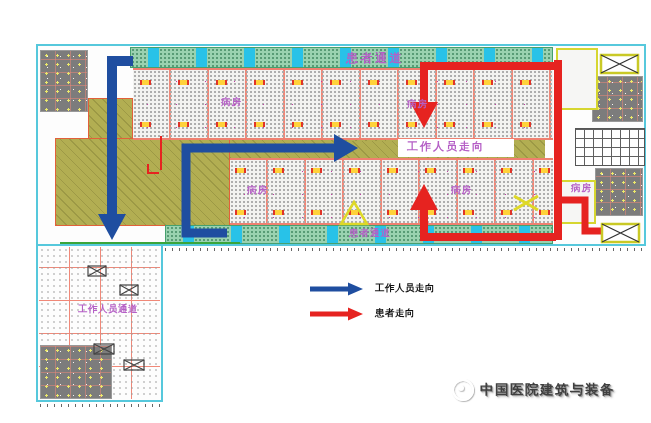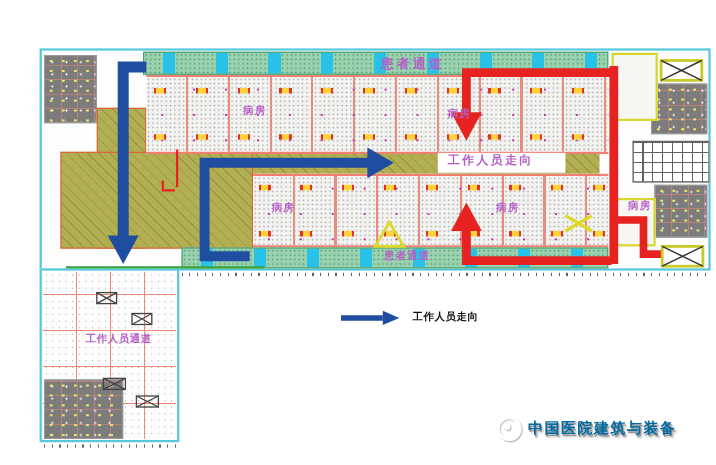--- a/index.html
+++ b/index.html
@@ -72,21 +72,21 @@
   
   .legend{position:absolute;left:308px;top:276px;width:190px;text-align:center;}
   .legend-row{display:flex;align-items:center;height:25px;}
   .legend-row .txt{font-size:9.5px;font-weight:600;color:#111;margin-left:9px;letter-spacing:.5px;}
   
   .watermark{position:absolute;left:452px;top:379px;display:flex;align-items:center;gap:6px;}
   .wm-logo{width:18px;height:18px;border:2px solid #fff;border-radius:50%;position:relative;
     box-shadow:1px 1px 1px rgba(120,120,120,.55), inset 1px 1px 1px rgba(120,120,120,.45);}
   .wm-logo:after{content:"";position:absolute;left:4px;top:4px;width:6px;height:6px;border-radius:50%;
     background:#fff;box-shadow:1px 1px 1px rgba(120,120,120,.5);}
-  .wm-text{font-size:13.5px;font-weight:bold;color:#0369a1;letter-spacing:1.5px;
+  .wm-text{font-size:13.5px;font-weight:bold;color:#404040;letter-spacing:1.5px;
     text-shadow:1px 1px 0 #9a9a9a,2px 2px 2px rgba(130,130,130,.5);}
   svg.overlay{position:absolute;left:0;top:0;pointer-events:none;}
 </style>
 </head>
 <body>
 
 <div class="canvas">
 
   <div class="abs shell" style="left:36px;top:44px;width:610px;height:202px;"></div>
   <div class="abs shell" style="left:36px;top:244px;width:127px;height:158px;"></div>
@@ -173,20 +173,27 @@
   <span class="plbl" style="left:78px;top:305px;font-size:9.5px;letter-spacing:.5px;">工作人员通道</span>
 
   <div class="legend">
     <div class="legend-row">
       <svg width="58" height="16" viewBox="0 0 58 16">
         <line x1="2" y1="8" x2="40" y2="8" stroke="#1f4ea0" stroke-width="5"></line>
         <polygon points="40,1.5 40,14.5 55,8" fill="#1f4ea0"></polygon>
       </svg>
       <span class="txt">工作人员走向</span>
     </div>
+    <div class="legend-row">
+      <svg width="58" height="16" viewBox="0 0 58 16">
+        <line x1="2" y1="8" x2="40" y2="8" stroke="#e62320" stroke-width="5"></line>
+        <polygon points="40,1.5 40,14.5 55,8" fill="#e62320"></polygon>
+      </svg>
+      <span class="txt">患者走向</span>
+    </div>
   </div>
 
   <div class="watermark">
     <span class="wm-logo"></span>
     <span class="wm-text">中国医院建筑与装备</span>
   </div>
 
 </div>
 
 </body></html>

